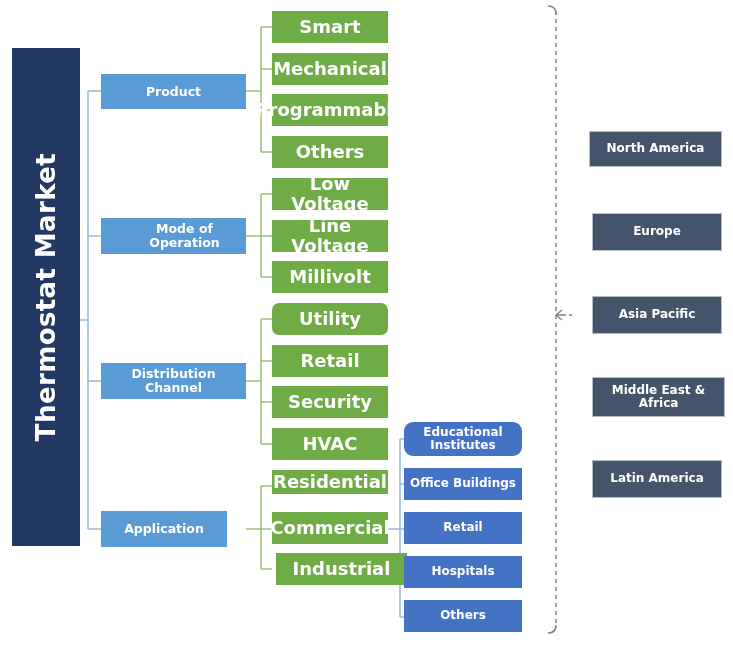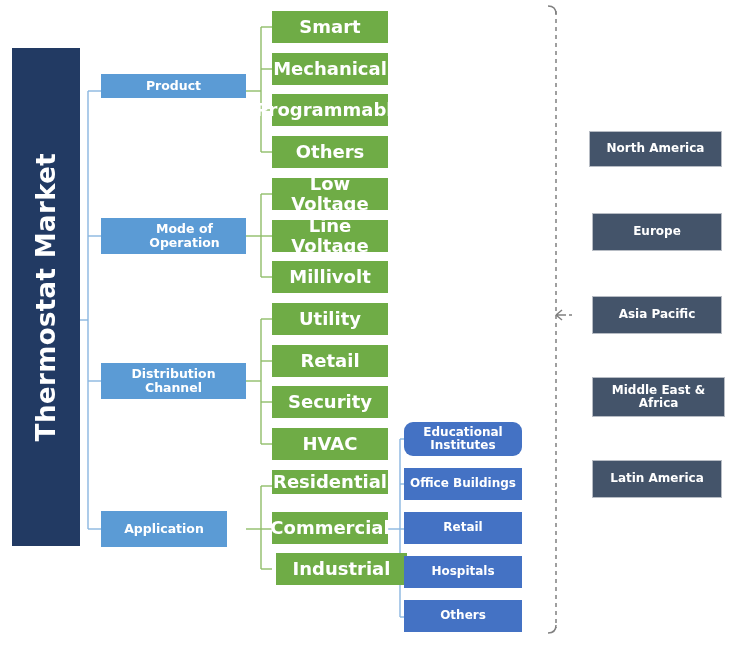--- a/index.html
+++ b/index.html
@@ -102,21 +102,21 @@
       <path d="M548 633 Q556 633 556 625"></path>
       <path d="M556 315 L563 315 M556 315 L562 310 M556 315 L562 320"></path>
       <path d="M563 315 L572 315" stroke-dasharray="3,3"></path>
     </g>
   </svg>
 
   <div class="title-bar">
     <div class="title-text">Thermostat Market</div>
   </div>
 
-  <div class="box seg" style="left:101px;top:74px;width:145px;height:24px;">
+  <div class="box seg" style="left:101px;top:74px;width:145px;height:35px;">
     <span>Product</span>
   </div>
   <div class="box seg" style="left:101px;top:218px;width:145px;height:36px;padding-left:22px;">
     <span>Mode of Operation</span>
   </div>
   <div class="box seg" style="left:101px;top:363px;width:145px;height:36px;">
     <span>Distribution  Channel</span>
   </div>
   <div class="box seg" style="left:101px;top:511px;width:126px;height:36px;">
     <span>Application</span>
@@ -138,21 +138,21 @@
   <div class="box grn" style="left:272px;top:178px;width:116px;height:32px;">
     <span>Low Voltage</span>
   </div>
   <div class="box grn" style="left:272px;top:220px;width:116px;height:32px;">
     <span>Line Voltage</span>
   </div>
   <div class="box grn" style="left:272px;top:261px;width:116px;height:32px;">
     <span>Millivolt</span>
   </div>
 
-  <div class="box grn" style="left:272px;top:303px;width:116px;height:32px;">
+  <div class="box grn" style="left:272px;top:303px;width:116px;height:32px;border-radius:7px;">
     <span>Utility</span>
   </div>
   <div class="box grn" style="left:272px;top:345px;width:116px;height:32px;">
     <span>Retail</span>
   </div>
   <div class="box grn" style="left:272px;top:386px;width:116px;height:32px;">
     <span>Security</span>
   </div>
   <div class="box grn" style="left:272px;top:428px;width:116px;height:32px;">
     <span>HVAC</span>

